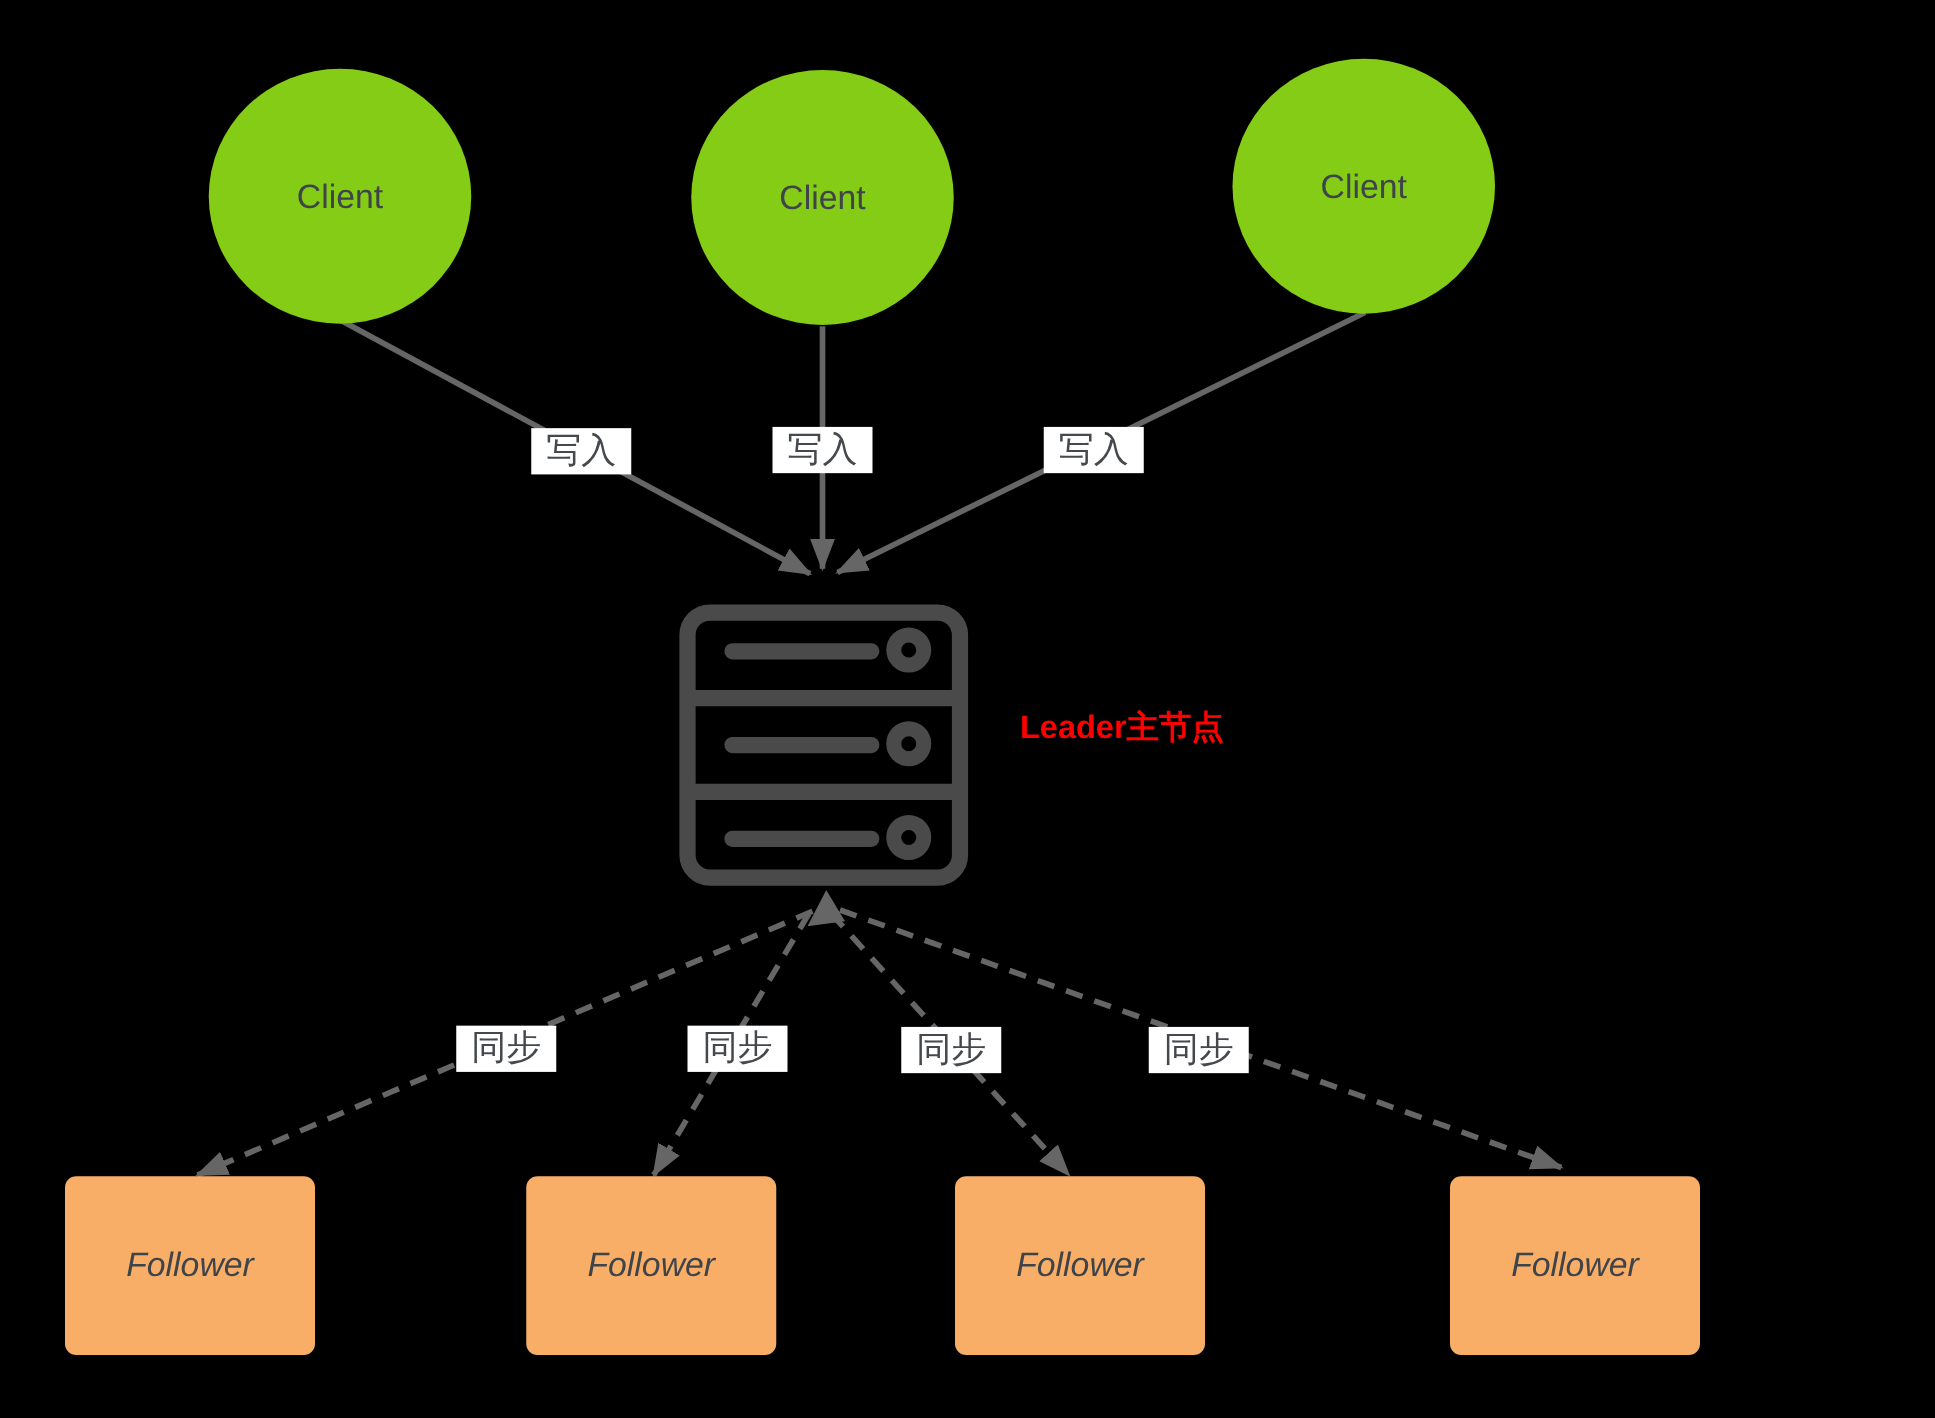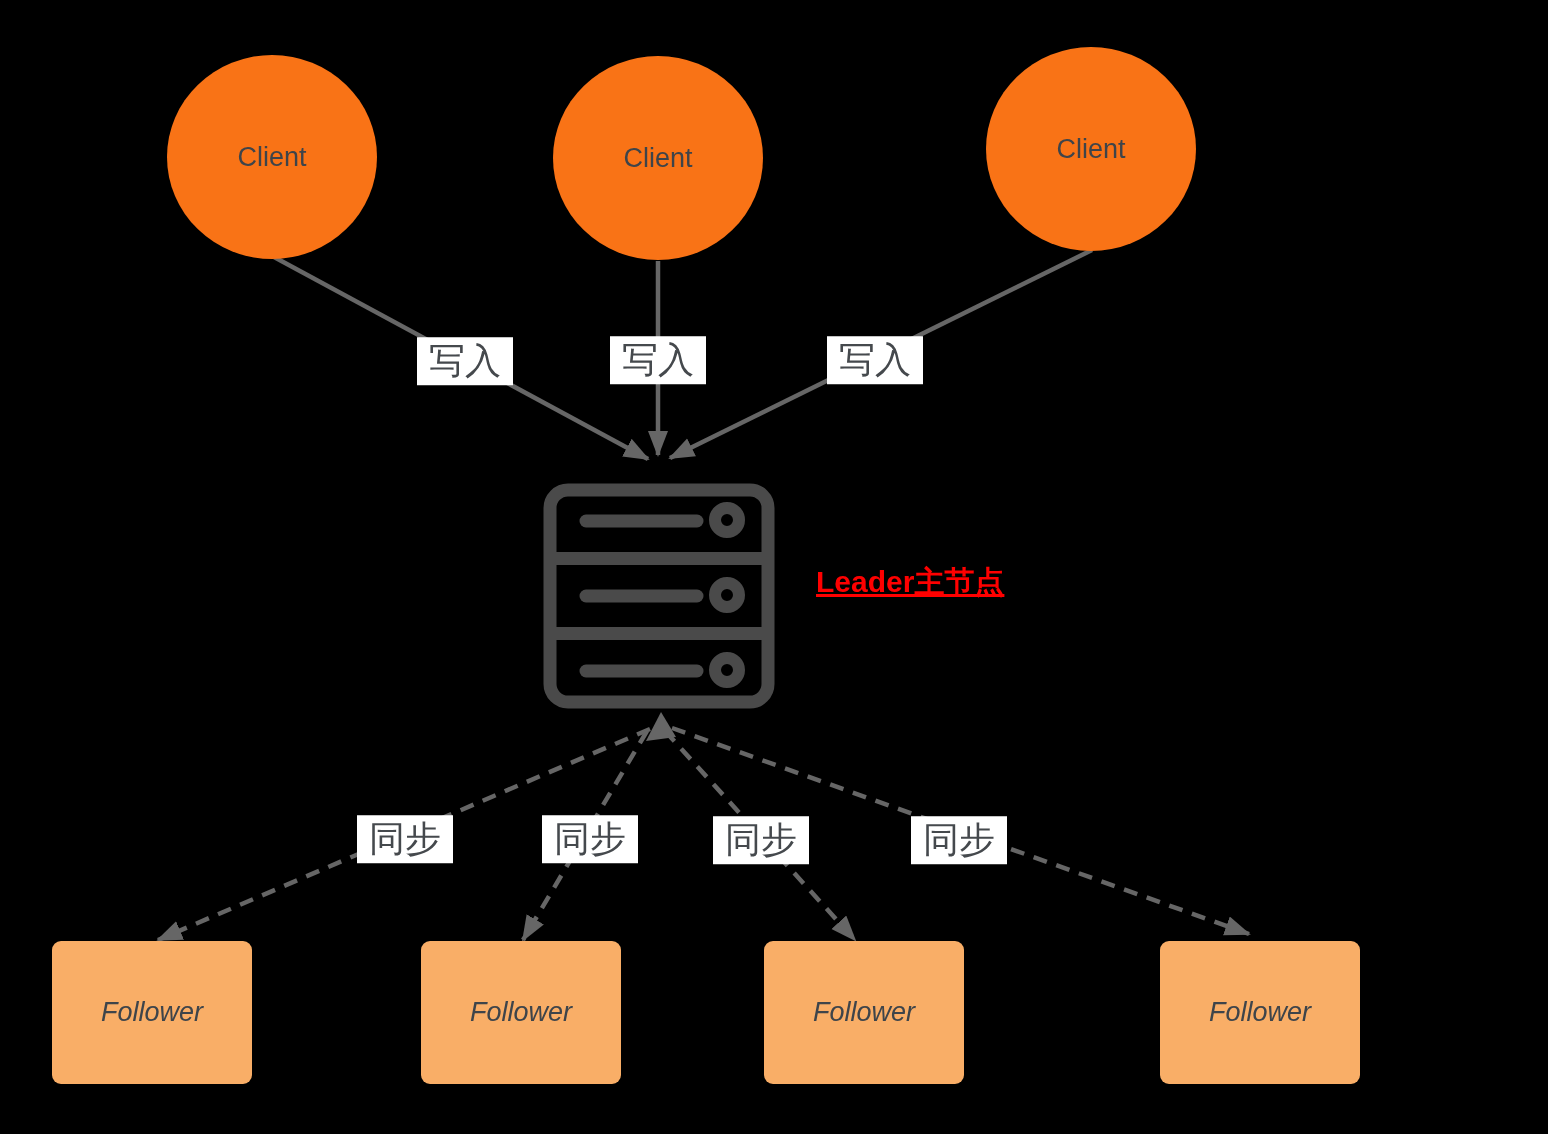--- a/index.html
+++ b/index.html
@@ -19,21 +19,21 @@
     position: absolute;
     left: 0; top: 0;
     width: 1548px;
     height: 1134px;
   }
   .client-node {
     position: absolute;
     width: 210px;
     height: 204px;
     border-radius: 50%;
-    background: #f97316;
+    background: #84cc16;
     display: flex;
     align-items: center;
     justify-content: center;
     color: #3E444A;
     font-size: 27px;
   }
   .follower-node {
     position: absolute;
     top: 941px;
     width: 200px;
@@ -45,42 +45,41 @@
     justify-content: center;
     color: #3E444A;
     font-size: 27px;
     font-style: italic;
   }
   .edge-label {
     position: absolute;
     transform: translate(-50%, -50%);
     background: #FFFFFF;
     color: #45494D;
-    font-size: 36px;
+    font-size: 28px;
     line-height: 1.32;
     padding: 0 12px;
     white-space: nowrap;
   }
   .leader-icon {
     position: absolute;
     left: 543px;
     top: 483px;
     width: 232px;
     height: 226px;
   }
   .annotation {
     position: absolute;
     left: 816px;
     top: 562px;
     color: #FF0000;
     font-weight: bold;
-    font-size: 30px;
+    font-size: 26px;
     line-height: 39px;
     white-space: nowrap;
-    text-decoration: underline;
   }
 </style>
 </head>
 <body>
 
 <div class="canvas">
 
   <svg class="connector-layer" viewBox="0 0 1548 1134" xmlns="http://www.w3.org/2000/svg">
     <defs>
       <marker id="arrowhead" markerUnits="userSpaceOnUse" markerWidth="30" markerHeight="24" refX="24" refY="10" orient="auto">

